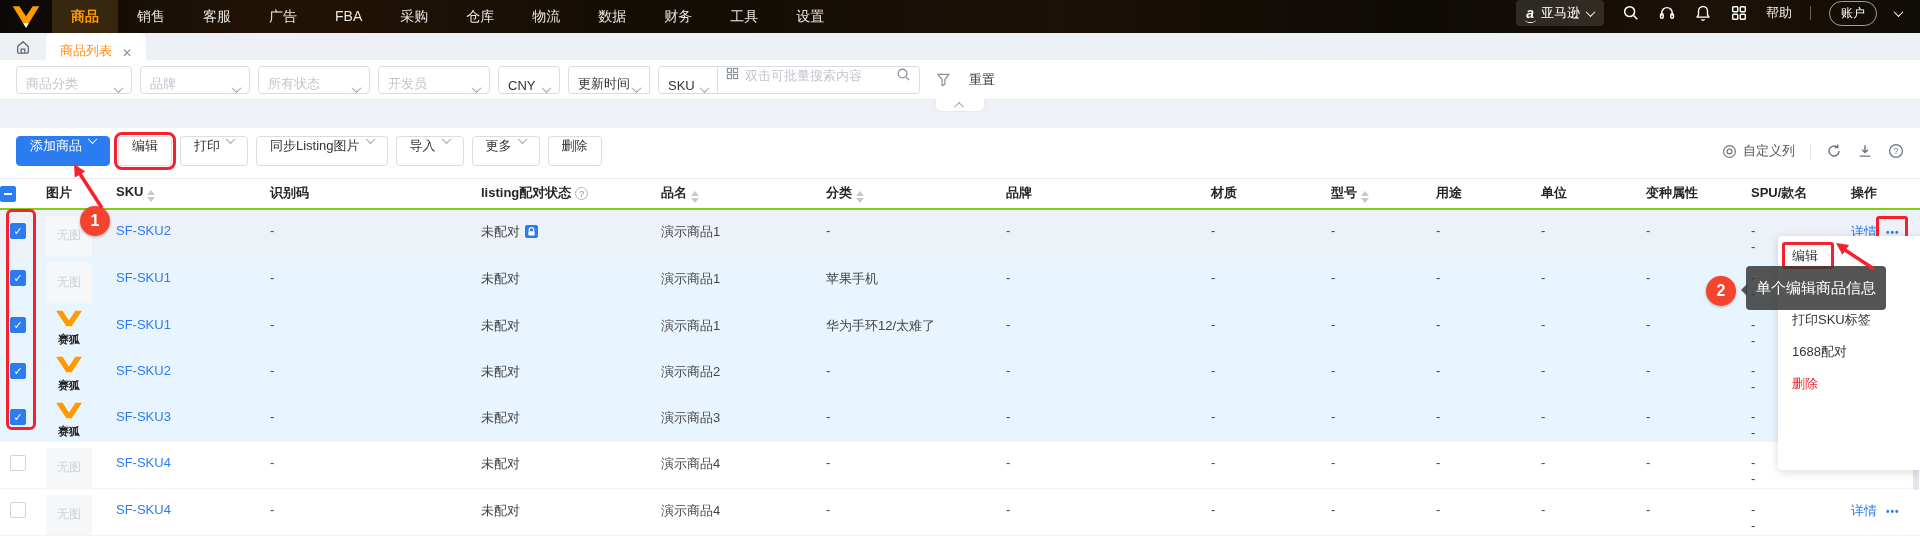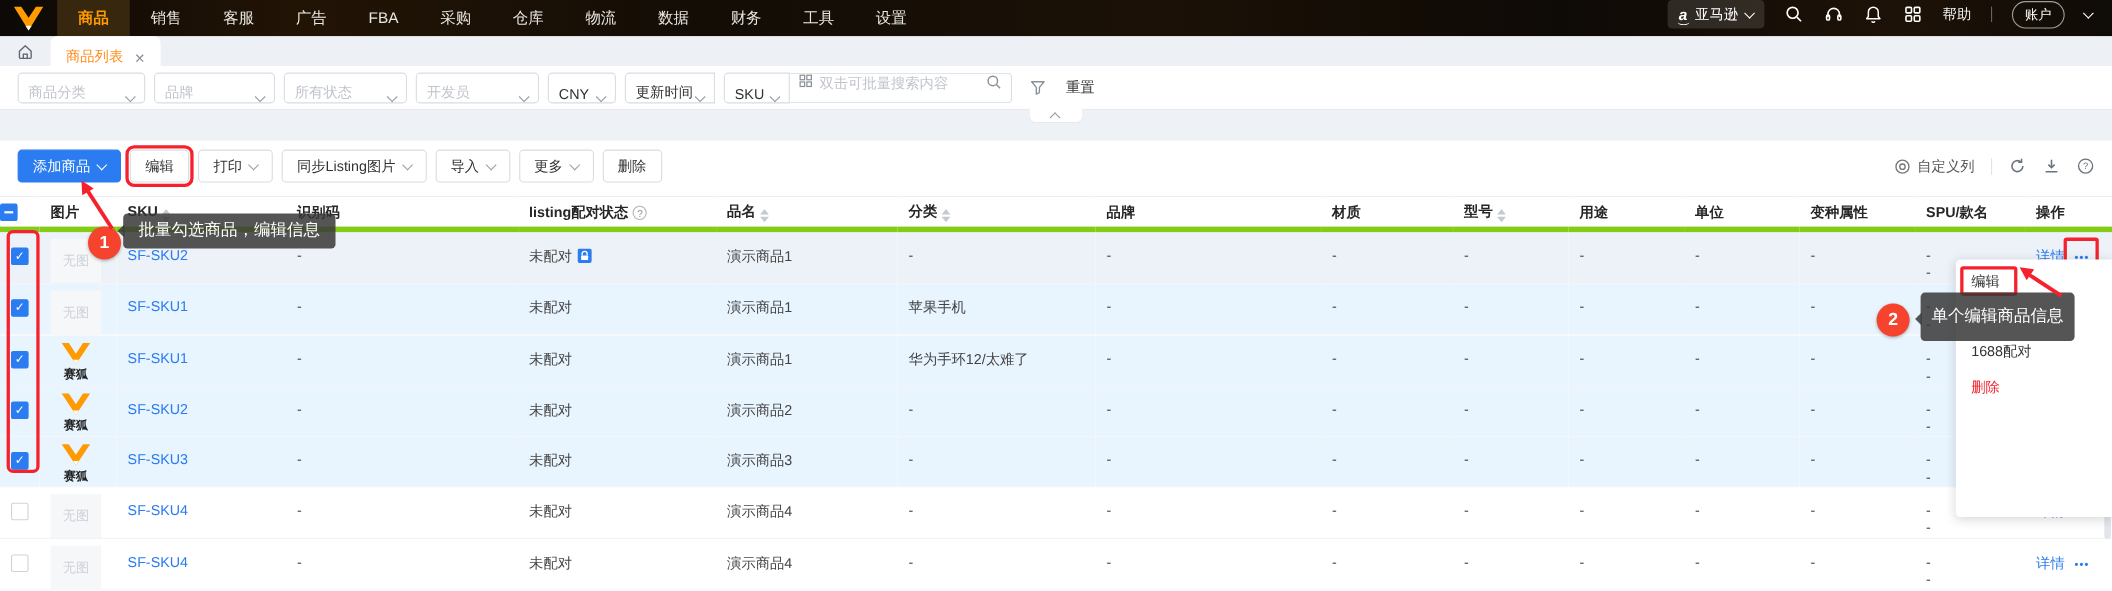--- a/index.html
+++ b/index.html
@@ -62,32 +62,32 @@
   .funnel{margin-left:8px;cursor:pointer;display:inline-flex}
   .reset{margin-left:10px;color:#333;cursor:pointer}
   .collapse-notch{position:absolute;left:935px;top:39px;width:50px;height:13px;background:#fff;border:1px solid #e6e9ed;border-top:none;border-radius:0 0 7px 7px;display:flex;align-items:center;justify-content:center;cursor:pointer;z-index:2}
   .chev-up{width:7px;height:7px;border-left:1.5px solid #9aa0a8;border-top:1.5px solid #9aa0a8;transform:rotate(45deg) translate(0,2px)}
 
   .grayband{position:absolute;left:0;top:100px;width:1920px;height:28px;background:#eef1f5}
 
   
   .main{position:absolute;left:0;top:128px;width:1920px;height:409px;background:#fff}
   .toolbar{display:flex;align-items:center;padding:8px 16px 0 16px;gap:8px}
-  .btn{height:30px;border:1px solid #d9dce1;border-radius:4px;background:#fff;color:#333;font-size:13px;padding:0 13px;display:inline-flex;align-items:center;gap:7px;cursor:pointer;font-family:inherit;white-space:nowrap}
+  .btn{height:30px;border:1px solid #d9dce1;border-radius:4px;background:#fff;color:#333;font-size:13px;padding:0 13px;display:inline-flex;gap:7px;cursor:pointer;font-family:inherit;white-space:nowrap}
   .btn.primary{background:var(--accent);border-color:var(--accent);color:#fff}
   .btn.annot{outline:3px solid var(--annot);outline-offset:1px}
   #toolbar-buttons{display:flex;gap:8px}
   .toolbar-right{margin-left:auto;display:flex;align-items:center;gap:15px;color:#555}
   .cust{display:inline-flex;align-items:center;gap:6px;cursor:pointer;font-size:13px}
   .tdiv{width:1px;height:15px;background:#e0e3e8}
   .ticon{display:inline-flex;cursor:pointer}
 
   
   table.ptable{border-collapse:collapse;table-layout:fixed;width:1920px;margin-top:12px}
-  .ptable th{font-weight:bold;color:#262626;text-align:left;height:30px;padding:0 10px;border-top:1px solid #e9edf2;border-bottom:5px solid #84cc16;white-space:nowrap;overflow:hidden}
+  .ptable th{font-weight:bold;color:#262626;text-align:left;height:30px;padding:0 10px;border-top:1px solid #e9edf2;border-bottom:2px solid #84cc16;white-space:nowrap;overflow:hidden}
   .ptable td{vertical-align:top;padding:13px 10px 0 10px;height:43px;color:#444;white-space:nowrap;overflow:hidden}
   .ptable tbody tr{border-bottom:1px solid #f0f3f7;height:43px}
   .ptable tr.checked{background:#e8f4fe}
   .ptable tr.first{background:#edf1f8}
   .th-check,.cell-check{text-align:center;padding-left:0 !important;padding-right:0 !important}
   .cb{display:inline-block;width:16px;height:16px;border:1px solid #cfd3da;border-radius:2px;background:#fff;cursor:pointer;vertical-align:middle;font-size:11px;line-height:15px;color:#fff;text-align:center}
   .cb.on{background:var(--accent);border-color:var(--accent)}
   .cb.ind{background:var(--accent);border-color:var(--accent);position:relative}
   .cb.ind::after{content:'';position:absolute;left:3px;top:6.5px;width:8px;height:2px;background:#fff}
   .cell-img{padding-top:6px !important}
@@ -580,30 +580,30 @@
         </tbody>
     </table>
     <div class="vscroll">
         <div class="vthumb"></div>
       </div>
   </div>
 
   <div class="ctx-menu" id="ctx-menu">
       <div class="menu-item">编辑</div>
       <div class="ctx-spacer"></div>
+      <div class="menu-item">打印SKU标签</div>
       <div class="menu-item">1688配对</div>
       <div class="menu-item danger">删除</div>
     </div>
 
   <div class="annot-rect rect-checkcol"></div>
   <div class="annot-rect rect-more"></div>
   <div class="annot-rect rect-menu-edit"></div>
 
   <div class="step-circle circle-1">1</div>
-  <div class="tip tip-1">批量勾选商品，编辑信息</div>
   <svg class="annot-arrow arrow-1" width="40" height="52">
     <line x1="36" y1="48" x2="14" y2="14" stroke="#f5222d" stroke-width="3.5"></line>
     <polygon points="8,4 19.2,11.4 8.8,17.4" fill="#f5222d"></polygon>
   </svg>
 
   <div class="step-circle circle-2">2</div>
   <div class="tip tip-2">单个编辑商品信息</div>
   <svg class="annot-arrow arrow-2" width="50" height="36">
     <line x1="46" y1="31" x2="17" y2="12" stroke="#f5222d" stroke-width="3.5"></line>
     <polygon points="8,5 21.2,6.9 14.4,16.7" fill="#f5222d"></polygon>

